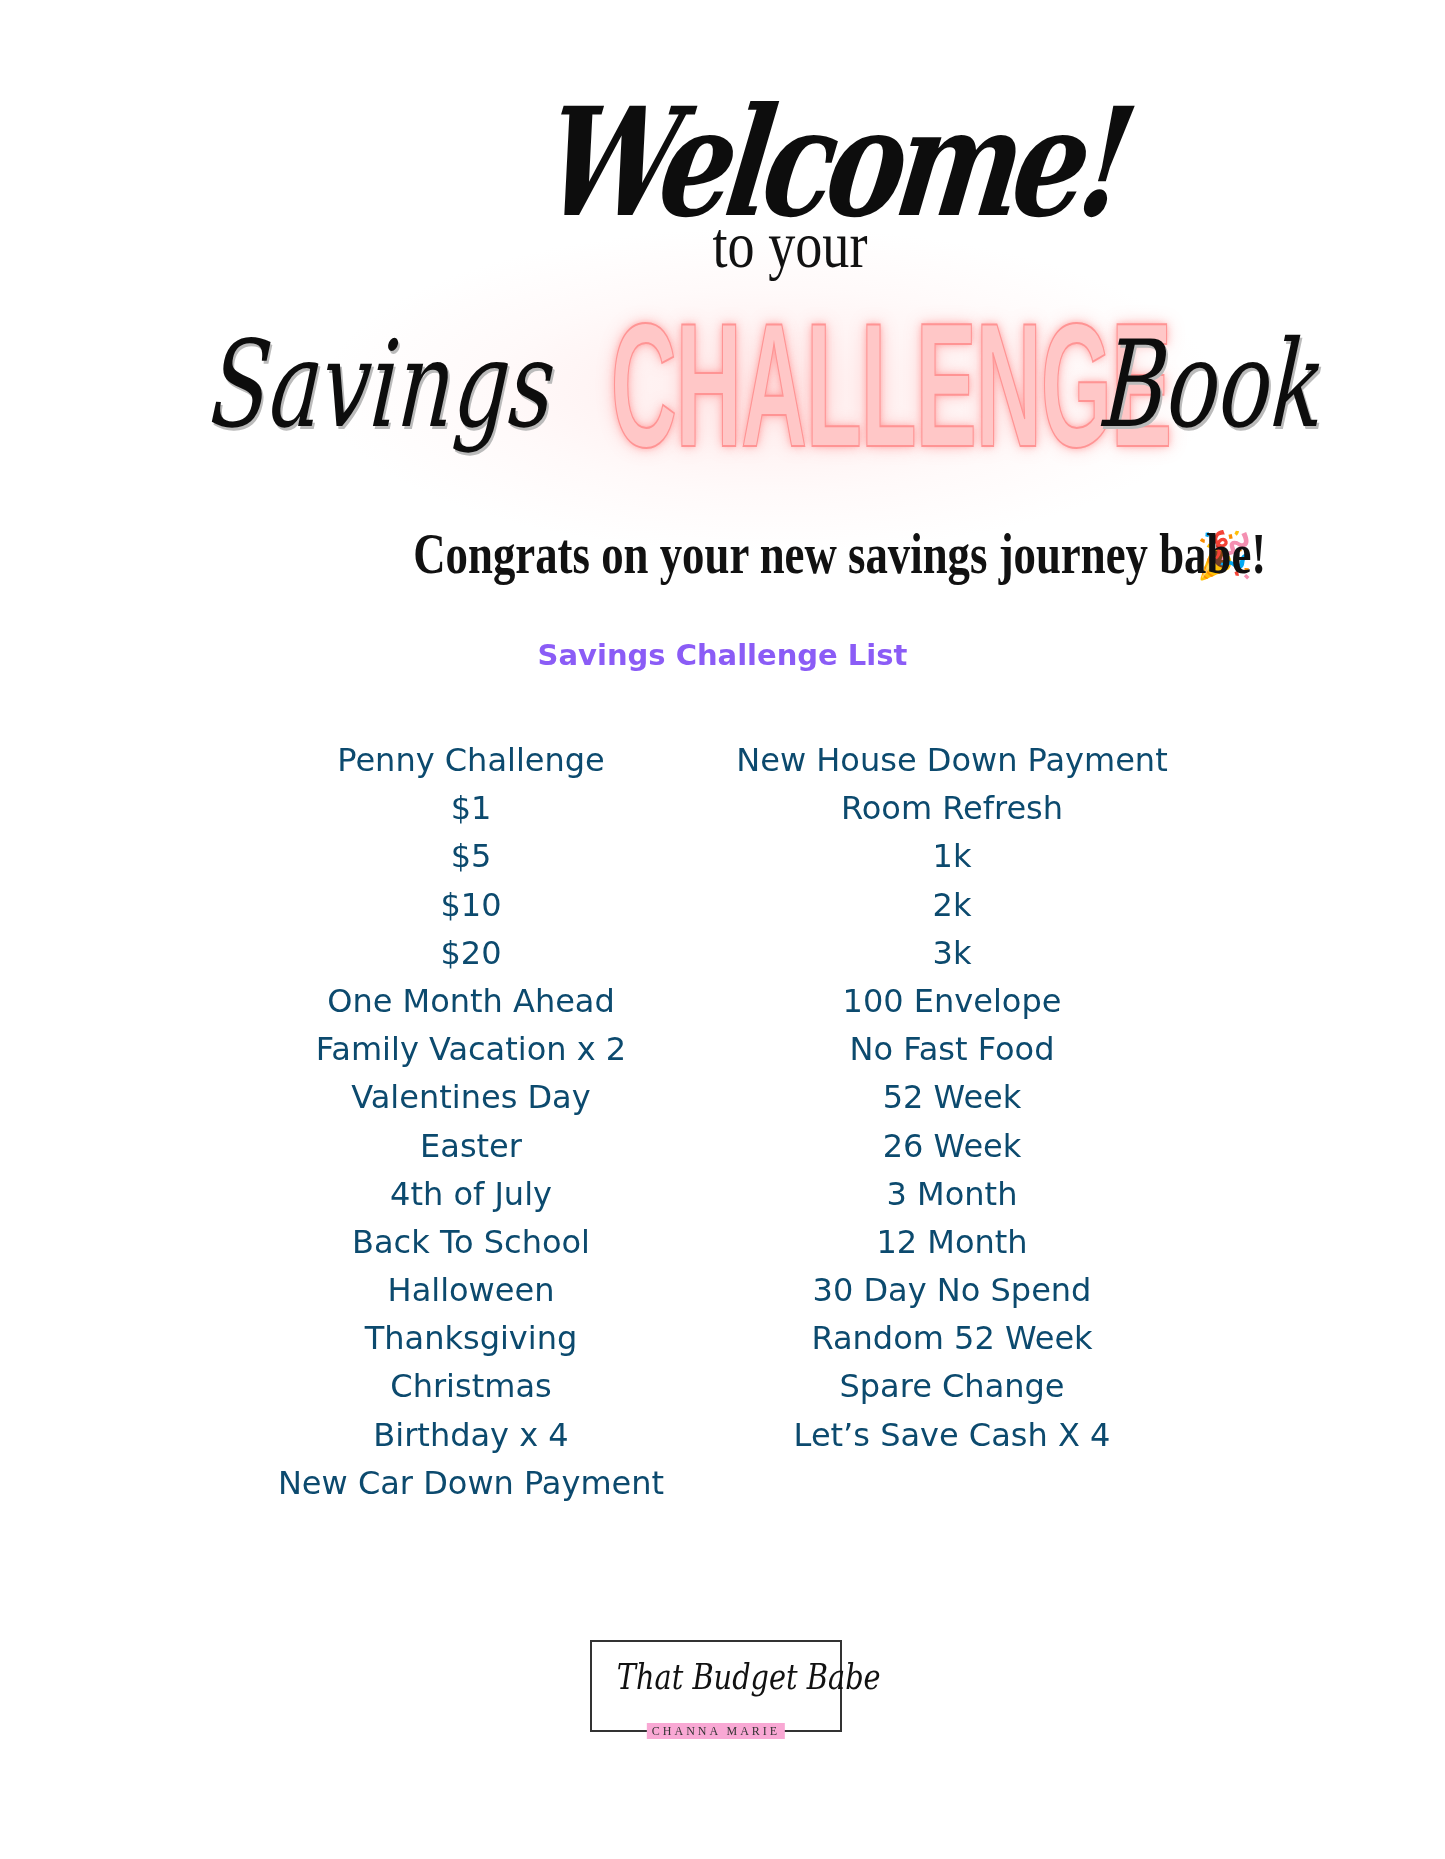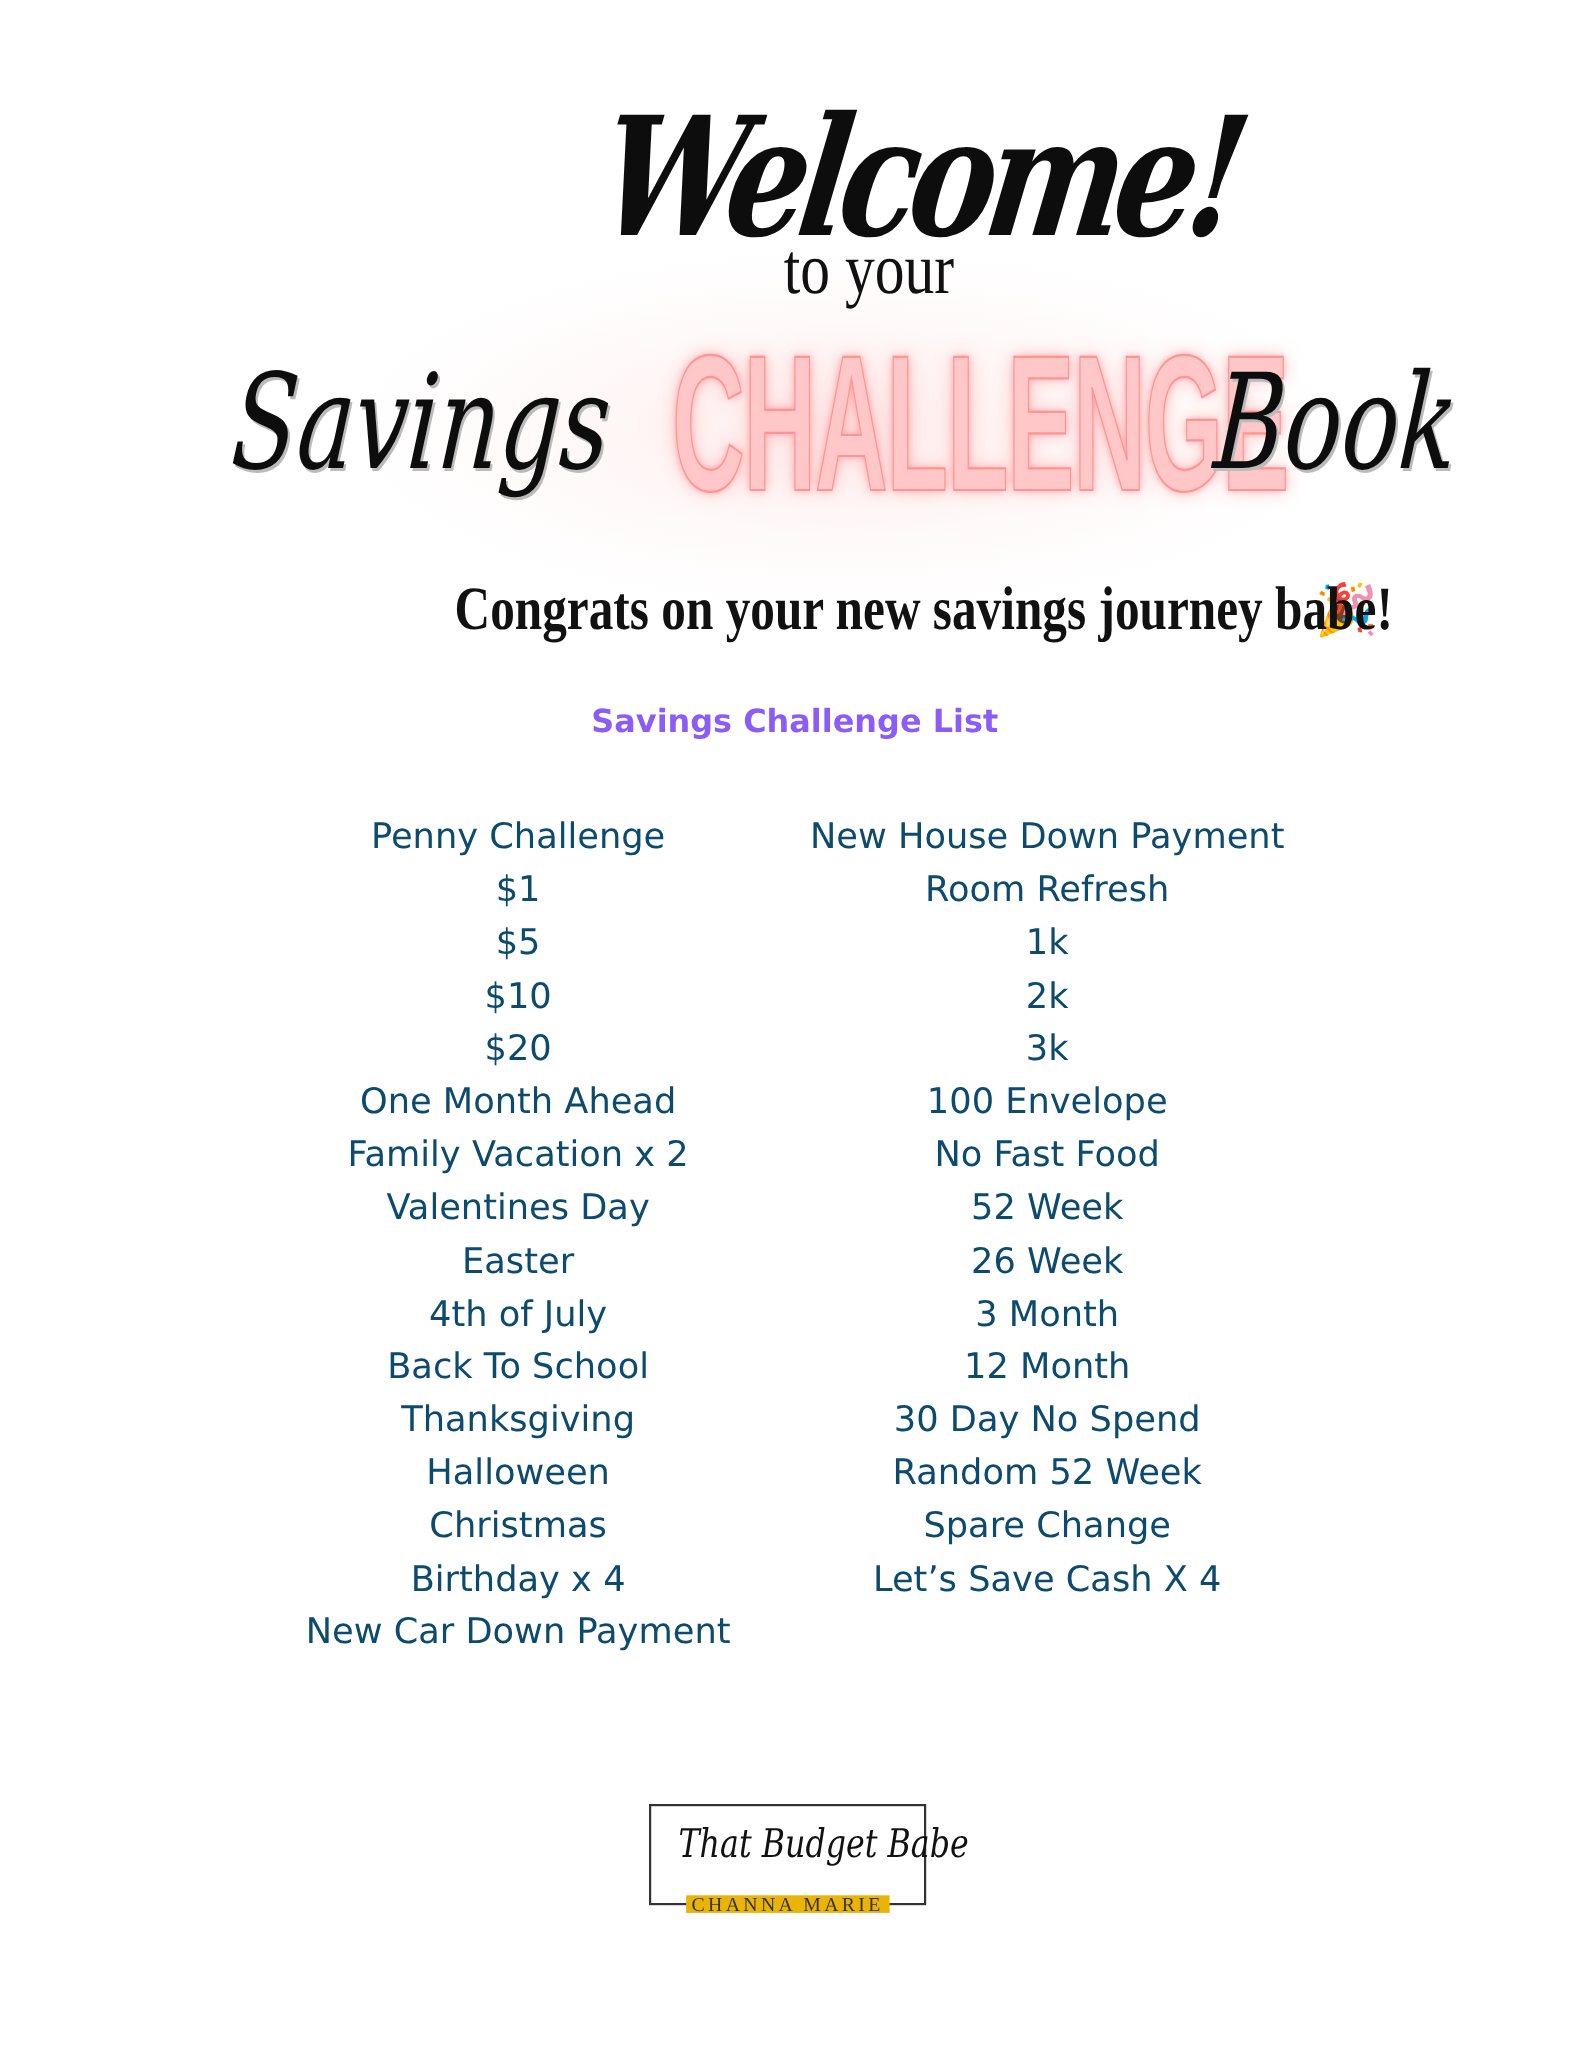--- a/index.html
+++ b/index.html
@@ -79,22 +79,22 @@
     border: 2px solid #333; box-sizing: border-box;
   }
   .logo-script {
     position: absolute; left: 0; top: 10px; width: 100%; text-align: center;
     font-family: "DejaVu Serif", serif; font-style: italic;
     font-size: 36px; line-height: 50px; color: #111; white-space: nowrap;
     transform: scaleX(0.8); transform-origin: center;
   }
   .logo-sub {
     position: absolute; left: 50%; bottom: -9px; transform: translateX(-50%);
-    background: #eab308; padding: 0 5px;
-    font-family: "Liberation Serif", serif; font-size: 18px; letter-spacing: 3px;
+    background: #f9a8d4; padding: 0 5px;
+    font-family: "Liberation Serif", serif; font-size: 12px; letter-spacing: 3px;
     color: #333; white-space: nowrap; line-height: 16px;
   }
 </style>
 </head>
 <body>
 
 <div class="glow-bg"></div>
 
 <div class="abs welcome">Welcome!</div>
 <div class="abs to-your">to your</div>
@@ -114,22 +114,22 @@
   <div class="row">$1</div>
   <div class="row">$5</div>
   <div class="row">$10</div>
   <div class="row">$20</div>
   <div class="row">One Month Ahead</div>
   <div class="row">Family Vacation x 2</div>
   <div class="row">Valentines Day</div>
   <div class="row">Easter</div>
   <div class="row">4th of July</div>
   <div class="row">Back To School</div>
+  <div class="row">Halloween</div>
   <div class="row">Thanksgiving</div>
-  <div class="row">Halloween</div>
   <div class="row">Christmas</div>
   <div class="row">Birthday x 4</div>
   <div class="row">New Car Down Payment</div>
 </div>
 
 <div class="col right">
   <div class="row">New House Down Payment</div>
   <div class="row">Room Refresh</div>
   <div class="row">1k</div>
   <div class="row">2k</div>

